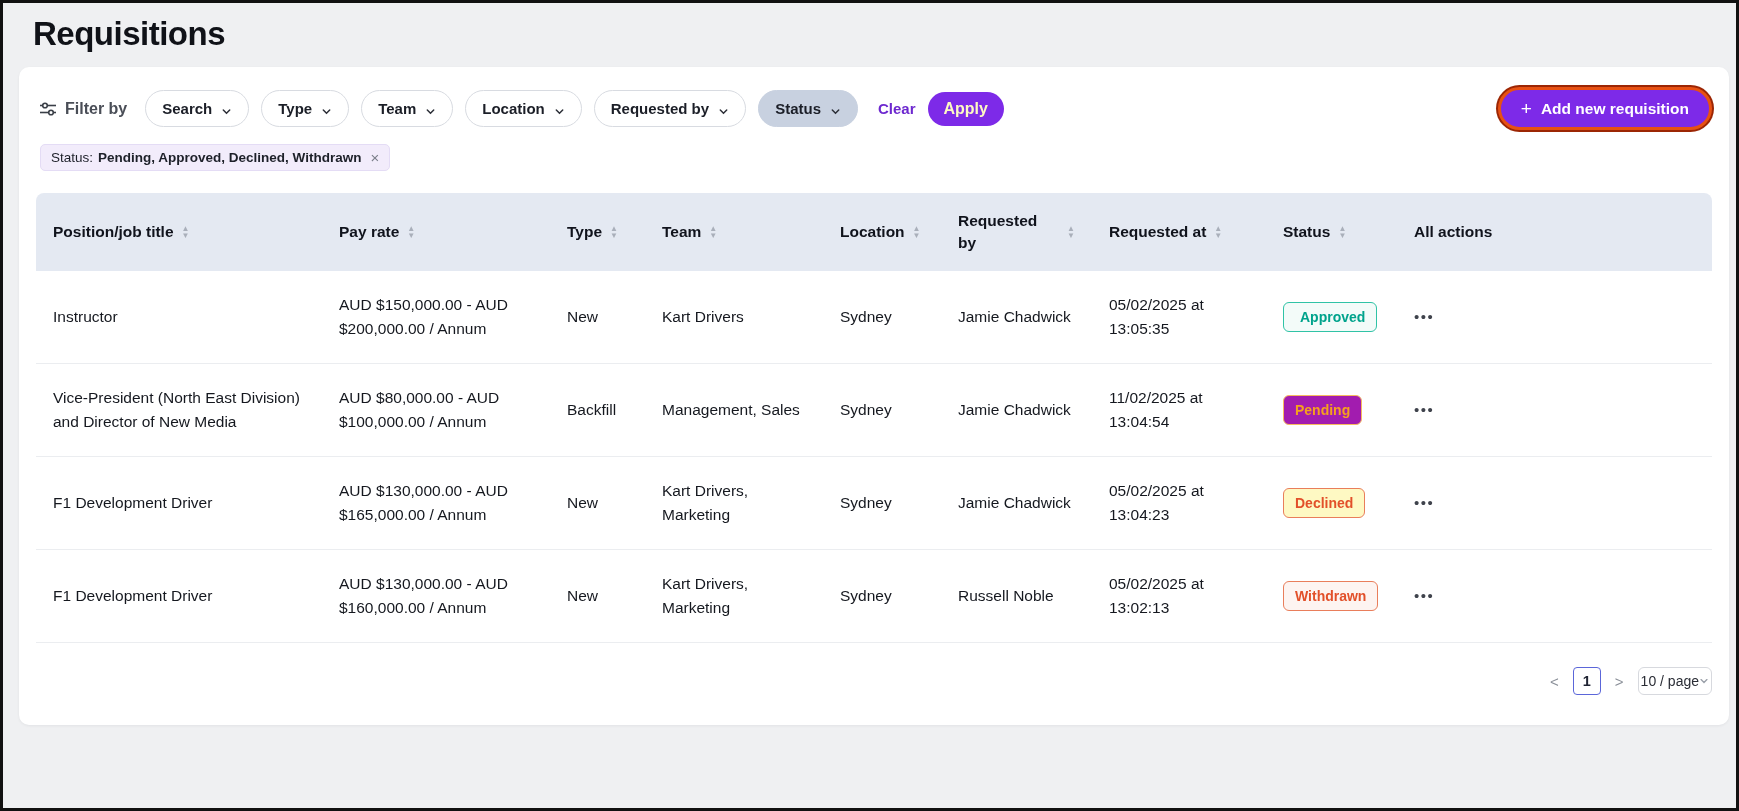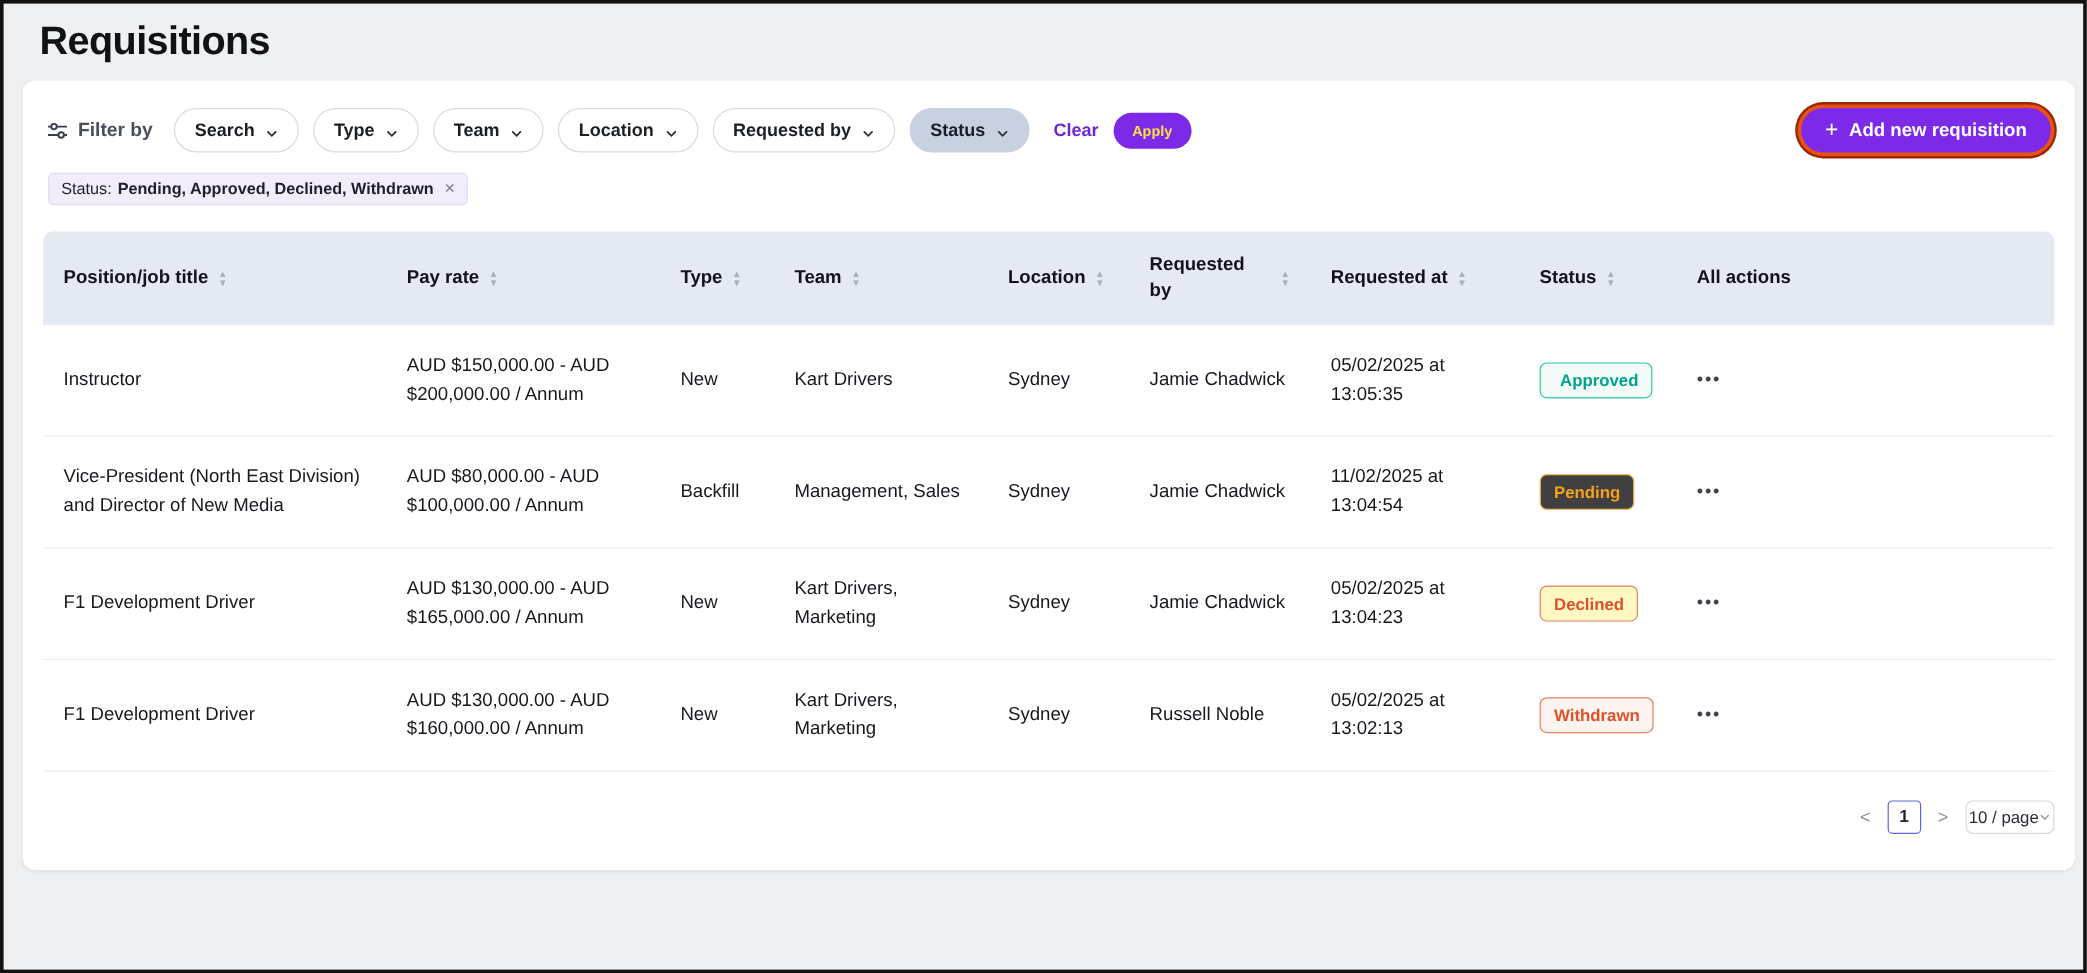--- a/index.html
+++ b/index.html
@@ -35,22 +35,22 @@
     padding: 9px 16px; font-family: inherit; font-size: 15px; font-weight: 700; color: #1b1e27;
     cursor: pointer;
   }
   .chip .chev { display: inline-flex; color: #2a2d35; }
   .chip.active { background: #c8d1e0; border-color: #c8d1e0; }
   .link-clear {
     background: none; border: none; font-family: inherit;
     color: #6d28cf; font-size: 15px; font-weight: 600; cursor: pointer; margin-left: 8px;
   }
   .btn-apply {
-    background: #7d2ae8; color: #fde047; border: none; border-radius: 17px;
-    padding: 8px 16px; font-family: inherit; font-size: 12px; font-weight: 600; cursor: pointer;
+    background: #7d2ae8; color: #fef9c3; border: none; border-radius: 17px;
+    padding: 8px 16px; font-family: inherit; font-size: 16px; font-weight: 600; cursor: pointer;
   }
   .btn-add {
     margin-left: auto;
     display: inline-flex; align-items: center; gap: 9px;
     background: #7d2ae8; color: #fff;
     border: 3px solid #e75113; box-shadow: 0 0 0 2px #9c2604;
     border-radius: 22px; padding: 9px 20px;
     font-family: inherit; font-size: 15.5px; font-weight: 600; cursor: pointer;
   }
   .btn-add .plus { font-size: 19px; font-weight: 400; line-height: 1; }
@@ -79,21 +79,21 @@
   .tr {
     display: grid; grid-template-columns: var(--cols);
     align-items: center; border-bottom: 1px solid #ebedf0;
   }
   .td { padding: 22px 17px; font-size: 15.5px; color: #15181f; line-height: 24px; }
   .badge {
     display: inline-block; padding: 4px 11px; border-radius: 6px;
     border: 1.5px solid; font-weight: 700; font-size: 14px; line-height: 20px;
   }
   .badge[data-status="approved"]  { color: #00a38c; border-color: #30c3a6; background: #f3fbf9; padding-left: 16px; }
-  .badge[data-status="pending"]   { color: #f5a11d; border-color: #f6bb5e; background: #404040; }
+  .badge[data-status="pending"]   { color: #f5a11d; border-color: #f6bb5e; background: #a21caf; }
   .badge[data-status="declined"]  { color: #e2502a; border-color: #e97e5b; background: #fef9c3; }
   .badge[data-status="withdrawn"] { color: #e2502a; border-color: #e97e5b; background: #fdf4f1; }
   .more {
     background: none; border: none; cursor: pointer;
     color: #3f434c; font-size: 15px; letter-spacing: 1.5px; font-family: inherit;
   }
   
   .pagination { display: flex; justify-content: flex-end; align-items: center; gap: 10px; margin-top: 24px; }
   .pg-nav {
     background: none; border: none; color: #8a8f98; font-size: 15px;

